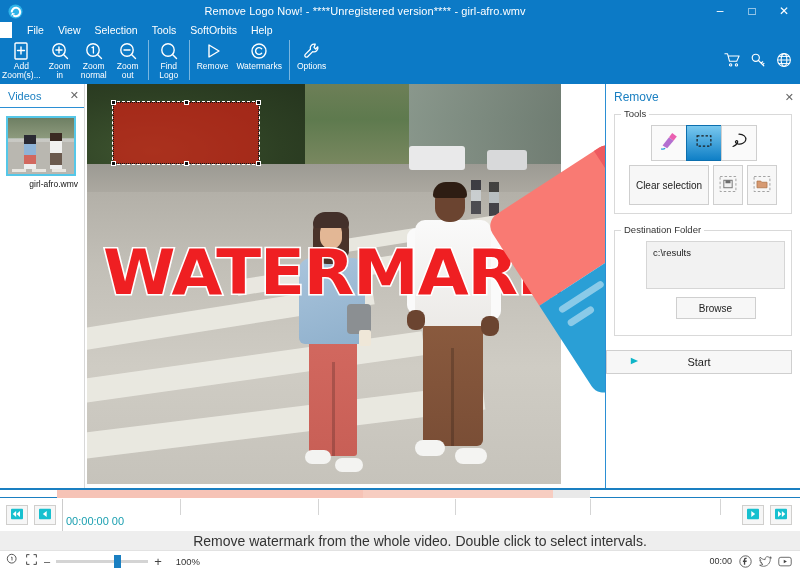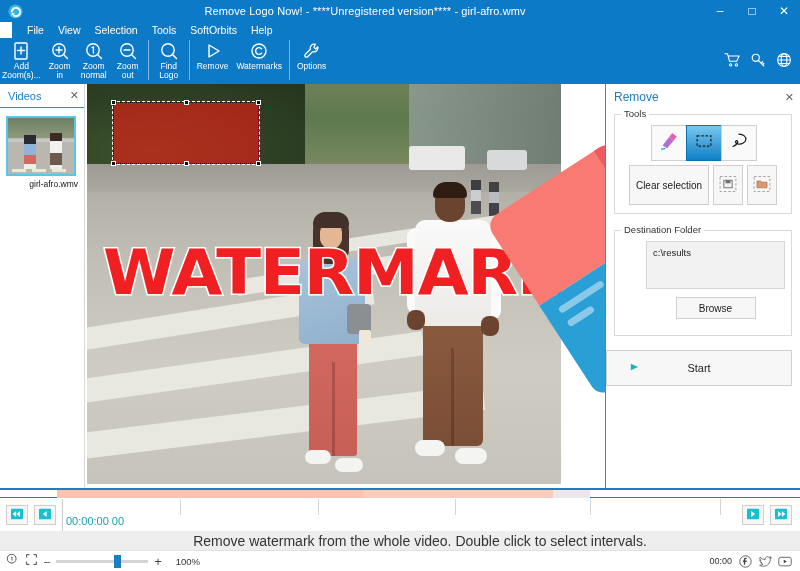--- a/index.html
+++ b/index.html
@@ -280,21 +280,21 @@
     display: flex; align-items: center; justify-content: center;
   }
   .btn-clear { flex: 1; height: 40px; }
   .btn-sq { width: 30px; height: 40px; }
   .dest-box {
     border: 1px solid #d6d6d6; background: #f2f2f2; height: 48px;
     font-size: 9.5px; color: #222; padding: 5px 6px; margin-bottom: 8px;
   }
   .btn-browse { width: 80px; height: 22px; margin: 8px auto; }
   .btn-start {
-    margin: 14px 8px 0 0; height: 36px; position: relative;
+    margin: 14px 8px 0 0; height: 24px; position: relative;
     border: 1px solid #cfcfcf; background: #f7f7f7;
     display: flex; align-items: center; justify-content: center;
     font-size: 11px; color: #222;
   }
   .start-arrow { position: absolute; left: 12px; top: 50%; transform: translateY(-50%); }
 
   
   .timeline-top {
     position: absolute; left: 0; top: 488px; width: 800px; height: 10px;
     background: #ffffff; border-top: 2px solid #1a7fc1; border-bottom: 1px solid #1a7fc1;

